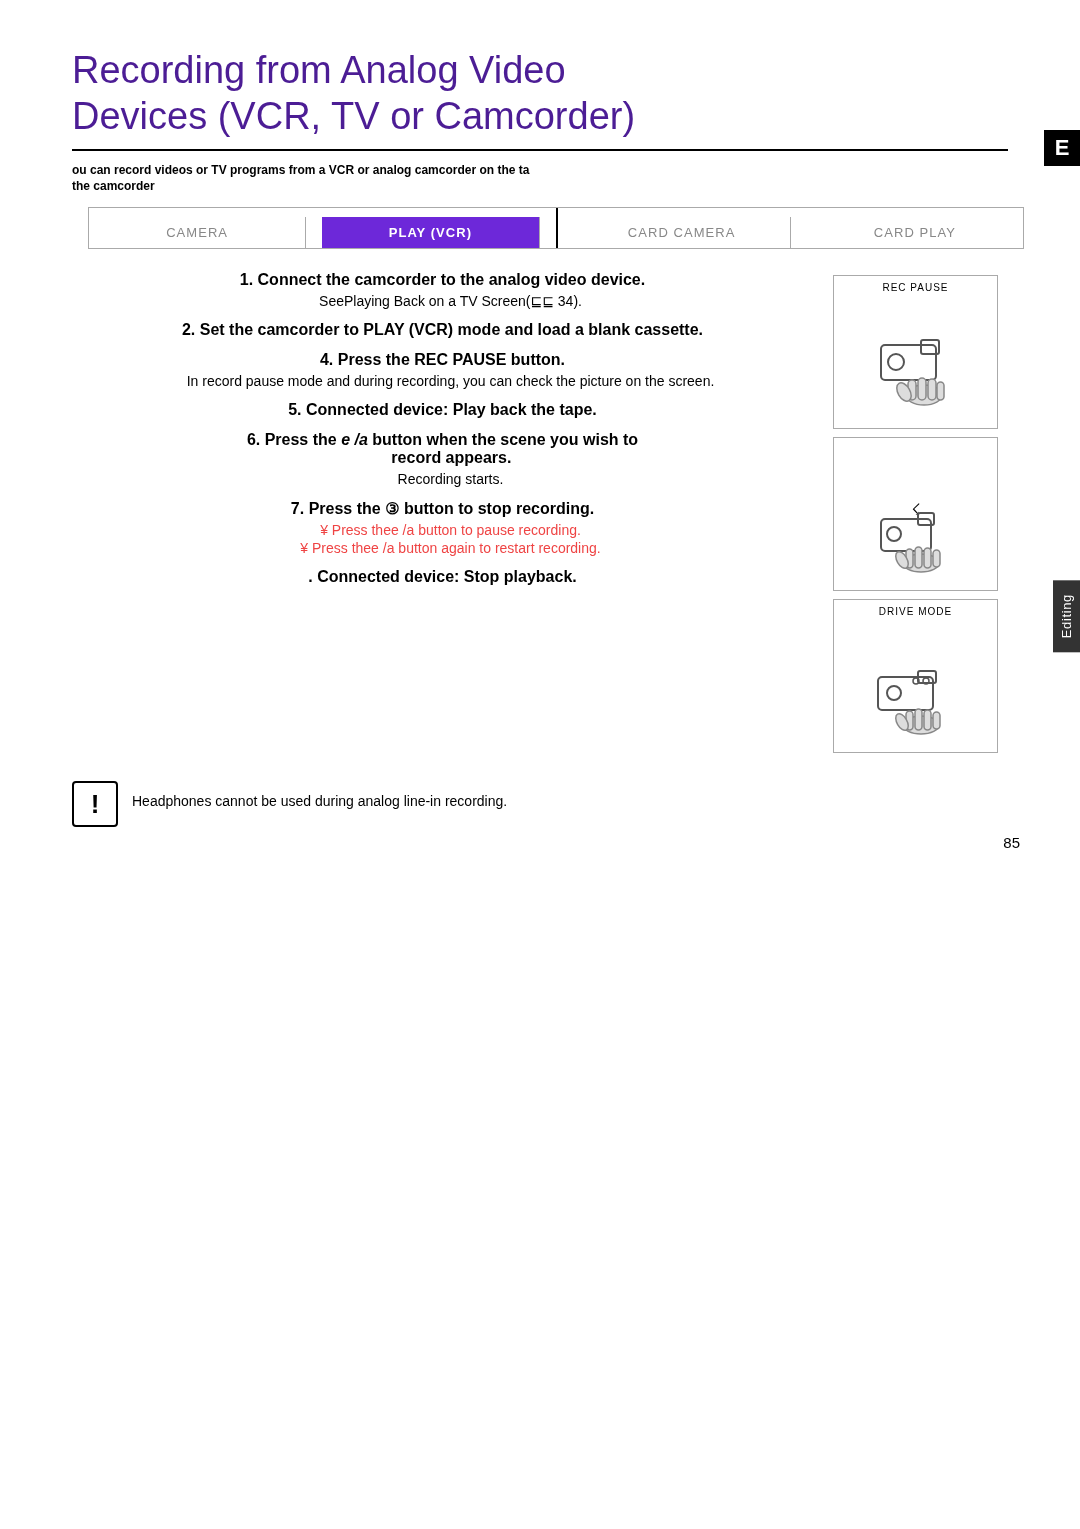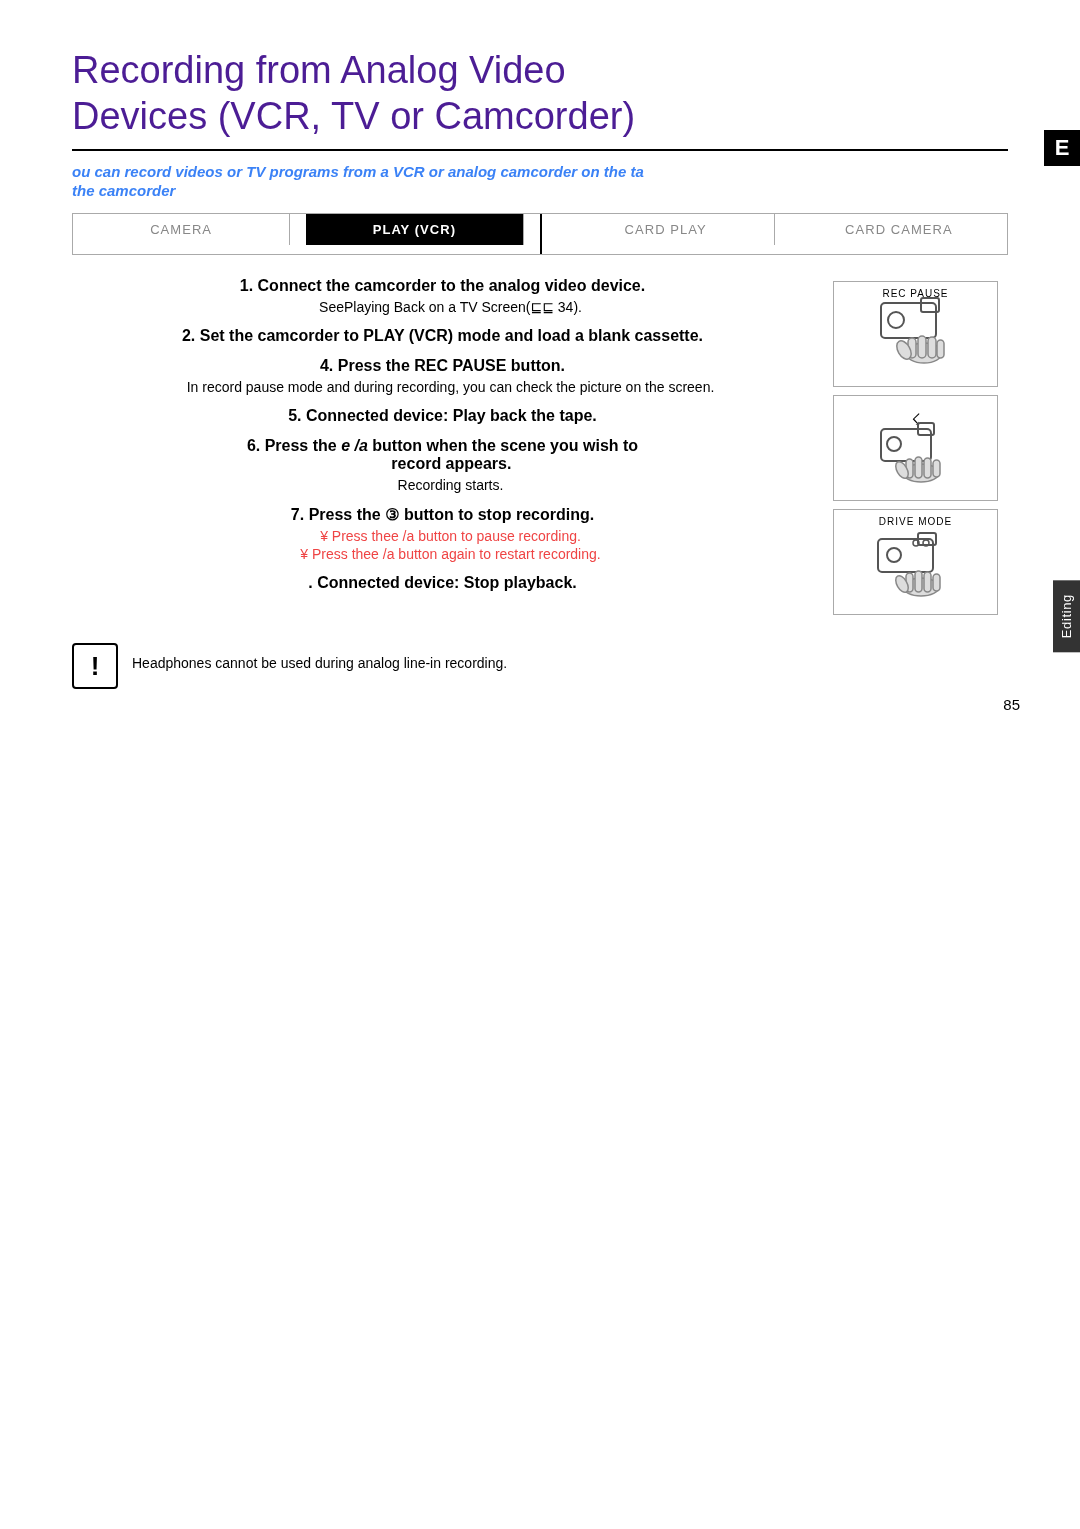--- a/index.html
+++ b/index.html
@@ -45,32 +45,31 @@
       font-weight: bold;
       width: 36px;
       height: 36px;
       display: flex;
       align-items: center;
       justify-content: center;
     }
 
     
     .intro-text {
-      font-style: italic;
-      font-weight: bold;
-      font-size: 15px;
+      font-weight: bold;
+      font-size: 12px;
       margin-bottom: 2px;
-      color: #3b82f6;
+      color: #000000;
     }
 
     
     .mode-tabs {
       display: flex;
-      align-items: flex-start;
-      margin: 14px 0 22px 0;
+      align-items: flex-end;
+      margin: 14px 0 22px 16px;
       border: 1px solid #aaa;
       width: 100%;
       gap: 16px;
     }
 
     .mode-tab {
       flex: 1;
       text-align: center;
       padding: 8px 4px;
       font-size: 13px;
@@ -78,21 +77,21 @@
       color: #888;
       border-right: 1px solid #aaa;
       font-weight: normal;
     }
 
     .mode-tab:last-child {
       border-right: none;
     }
 
     .mode-tab.active {
-      background: #000000;
+      background: #6d28d9;
       color: #fff;
       font-weight: bold;
       font-size: 13px;
     }
 
     .tab-divider {
       width: 2px;
       height: 40px;
       background: #000;
       flex-shrink: 0;
@@ -141,21 +140,21 @@
       font-size: 14px;
       margin-left: 16px;
       margin-bottom: 2px;
       color: #ef4444;
     }
 
     
     .image-box {
       border: 1px solid #aaa;
       width: 165px;
-      height: 106px;
+      height: 154px;
       display: flex;
       flex-direction: column;
       align-items: center;
       justify-content: flex-end;
       padding: 6px;
       position: relative;
       background: #fff;
     }
 
     .image-box-label {
@@ -250,22 +249,22 @@
 
   <div class="e-badge">E</div>
 
   <p class="intro-text">ou can record videos or TV programs from a VCR or analog camcorder on the ta</p>
   <p class="intro-text">the camcorder</p>
 
   <div class="mode-tabs">
     <div class="mode-tab">CAMERA</div>
     <div class="mode-tab active">PLAY (VCR)</div>
     <div class="tab-divider"></div>
+    <div class="mode-tab">CARD CAMERA</div>
     <div class="mode-tab">CARD PLAY</div>
-    <div class="mode-tab">CARD CAMERA</div>
   </div>
 
   <div class="content-area">
 
     <div class="instructions">
 
       <div class="step">
         <div class="step-heading">
           <span>1. </span><span>Connect the camcorder to the analog video device.</span>
         </div>

